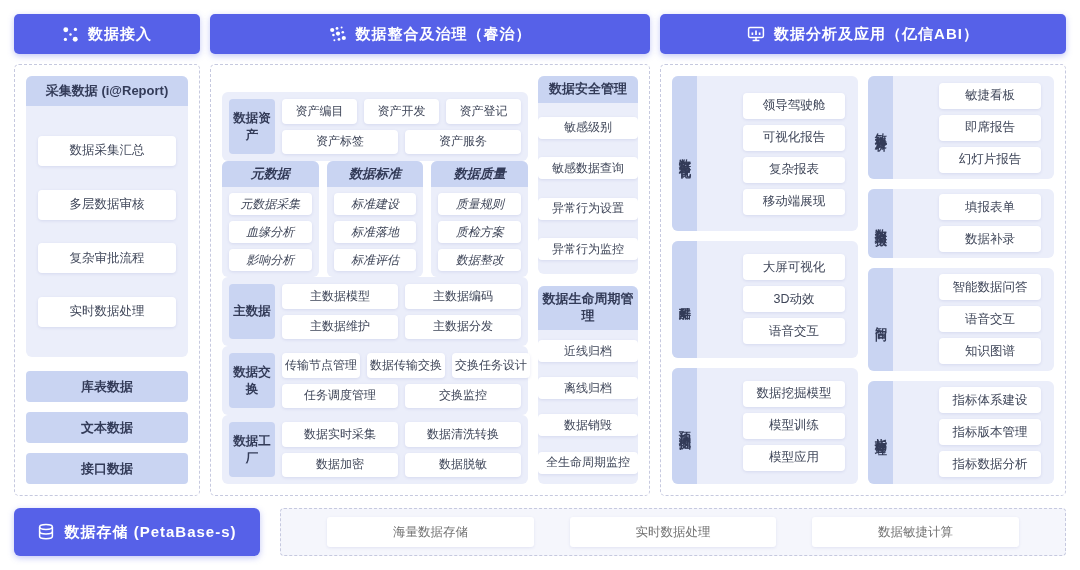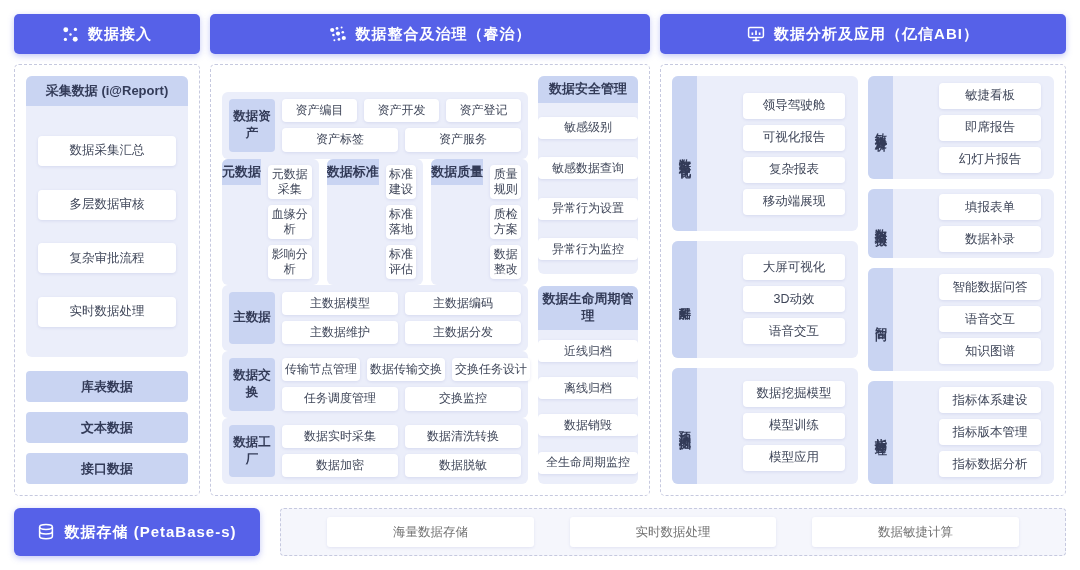--- a/index.html
+++ b/index.html
@@ -41,21 +41,21 @@
   .gov-body { gap: 10px; }
   .gov-left { flex: 1; display: flex; flex-direction: column; gap: 0; min-width: 0; margin-top: 16px; }
   .group { flex: 1; background: #ebeefa; border-radius: 6px; padding: 7px; display: flex; gap: 7px; }
   .glabel { width: 46px; align-self: stretch; background: #c9d4f2; border-radius: 4px;
             color: #333b58; font-weight: bold; font-size: 12.5px; display: flex;
             align-items: center; justify-content: center; text-align: center; padding: 2px; line-height: 1.35; }
   .grows { flex: 1; display: flex; flex-direction: column; gap: 6px; min-width: 0; }
   .grow { flex: 1; display: flex; gap: 7px; }
   .grow .box { flex: 1; white-space: nowrap; }
   .cols3 { flex: 1.8; display: flex; gap: 8px; }
-  .gcol { flex: 1; background: #ebeefa; border-radius: 6px; overflow: hidden; display: flex; flex-direction: row; }
+  .gcol { flex: 1; background: #ebeefa; border-radius: 6px; overflow: hidden; display: flex; flex-direction: column; font-style: italic; }
   .gcol-hdr { height: 26px; flex: none; }
   .gcol-body { flex: 1; display: flex; flex-direction: column; justify-content: space-evenly; gap: 6px; padding: 6px 7px; }
   .gcol-body .box { flex: 1; }
   .gov-right { width: 100px; display: flex; flex-direction: column; gap: 12px; flex: none; }
   .spanel { flex: 1; background: #ebeefa; border-radius: 6px; overflow: hidden; display: flex; flex-direction: column; }
   .spanel .strip { padding: 5px 4px; line-height: 1.3; flex: none; }
   .sbody { flex: 1; display: flex; flex-direction: column; justify-content: space-evenly; gap: 5px; }
   .sbody .box { flex: none; }
 
   

